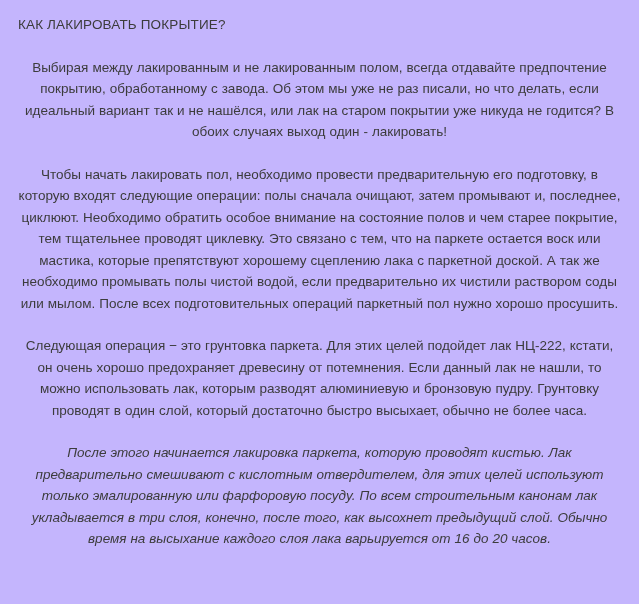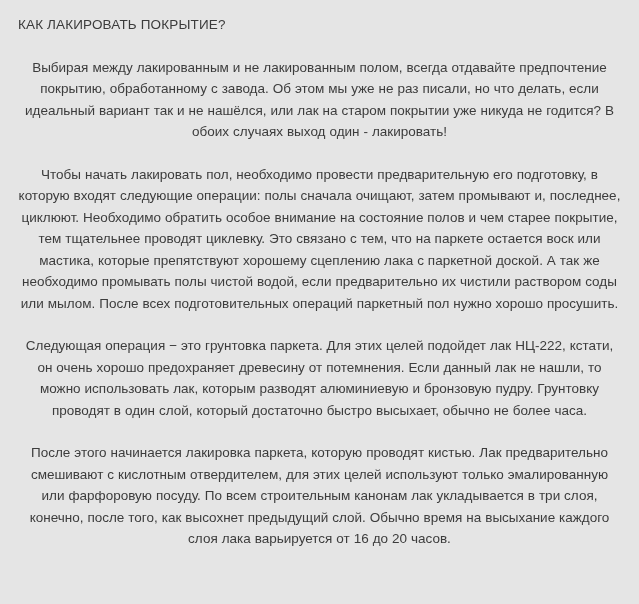--- a/index.html
+++ b/index.html
@@ -12,40 +12,41 @@
     height: 604px;
     overflow: hidden;
     font-family: "Liberation Sans", sans-serif;
     color: #3a3a3a;
   }
   .page {
     box-sizing: border-box;
     width: 639px;
     height: 604px;
     padding: 16px 18px 0 18px;
-    background: #e5e5e5;
+    background: #c4b5fd;
   }
   .article-title {
     font-size: 13.5px;
     font-weight: normal;
     color: #3c3c3c;
     letter-spacing: 0.15px;
     margin: 0 0 23px 0;
     line-height: 1.3;
   }
   .para {
     font-size: 13.5px;
     line-height: 21.5px;
     color: #3c3c3c;
     margin: 0 0 21px 0;
     text-align: center;
     word-spacing: 0.2px;
   }
   .para:last-child {
     margin-bottom: 0;
+    font-style: italic;
   }
 </style>
 </head>
 <body>
 
 <div class="page">
   <h1 class="article-title">КАК ЛАКИРОВАТЬ ПОКРЫТИЕ?</h1>
   <p class="para">Выбирая между лакированным и не лакированным полом, всегда отдавайте предпочтение покрытию, обработанному с завода. Об этом мы уже не раз писали, но что делать, если идеальный вариант так и не нашёлся, или лак на старом покрытии уже никуда не годится? В обоих случаях выход один - лакировать!</p>
   <p class="para">Чтобы начать лакировать пол, необходимо провести предварительную его подготовку, в которую входят следующие операции: полы сначала очищают, затем промывают и, последнее, циклюют. Необходимо обратить особое внимание на состояние полов и чем старее покрытие, тем тщательнее проводят циклевку. Это связано с тем, что на паркете остается воск или мастика, которые препятствуют хорошему сцеплению лака с паркетной доской. А так же необходимо промывать полы чистой водой, если предварительно их чистили раствором соды или мылом. После всех подготовительных операций паркетный пол нужно хорошо просушить.</p>
   <p class="para">Следующая операция − это грунтовка паркета. Для этих целей подойдет лак НЦ-222, кстати, он очень хорошо предохраняет древесину от потемнения. Если данный лак не нашли, то можно использовать лак, которым разводят алюминиевую и бронзовую пудру. Грунтовку проводят в один слой, который достаточно быстро высыхает, обычно не более часа.</p>

